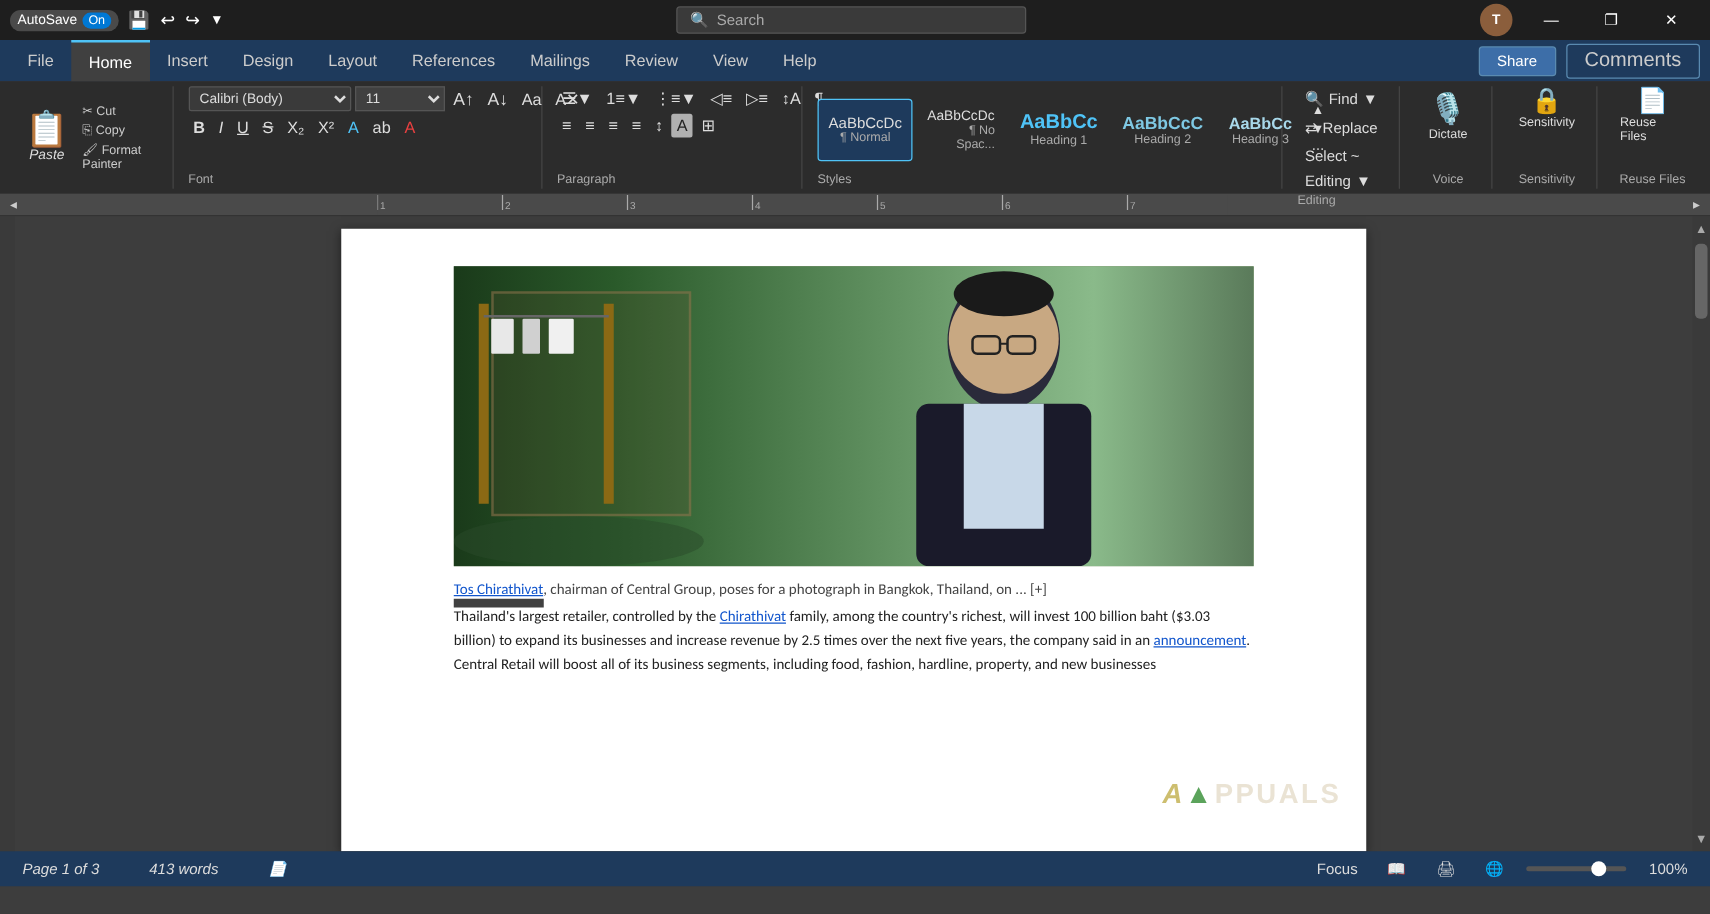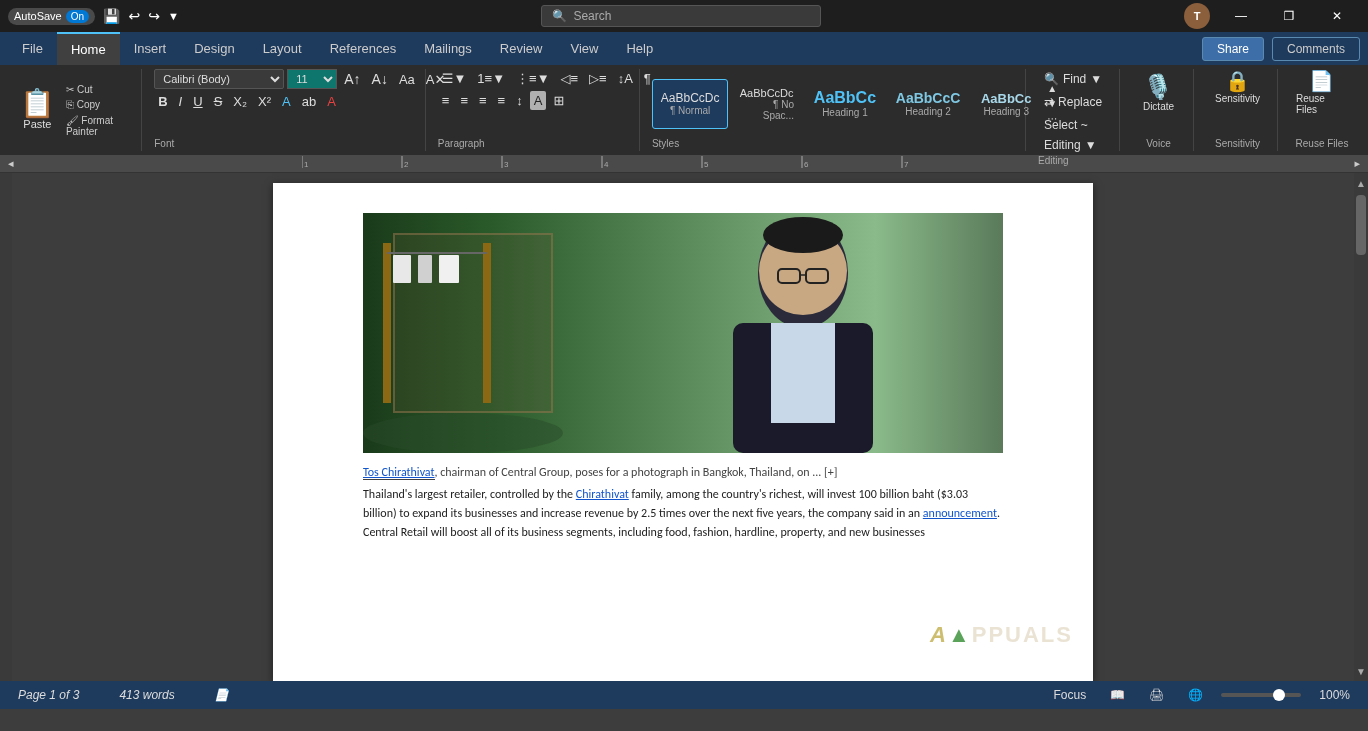--- a/index.html
+++ b/index.html
@@ -132,21 +132,21 @@
       display: flex;
       flex-direction: column;
       align-items: center;
       justify-content: center;
       padding: 4px 8px;
       cursor: pointer;
       color: #ddd;
       border-radius: 3px;
     }
     .paste-icon { font-size: 28px; line-height: 1; }
-    .paste-label { font-size: 11px; }
+    .paste-label { font-size: 11px; font-style: italic; }
     .clipboard-sub {
       display: flex;
       flex-direction: column;
       justify-content: center;
       gap: 2px;
       padding: 2px 0;
     }
     .small-btn {
       font-size: 10px;
       color: #ccc;
@@ -170,27 +170,27 @@
       background: #3a3a3a;
       border: 1px solid #555;
       color: #ddd;
       font-size: 11px;
       padding: 2px 4px;
       border-radius: 2px;
       width: 130px;
       cursor: pointer;
     }
     .font-size-select {
-      background: #0f766e;
+      background: #404040;
       border: 1px solid #555;
       color: #ddd;
       font-size: 11px;
       padding: 2px 4px;
       border-radius: 0;
-      width: 50px;
+      width: 72px;
       cursor: pointer;
     }
     .icon-btn {
       background: none;
       border: none;
       color: #ddd;
       cursor: pointer;
       padding: 2px 4px;
       border-radius: 2px;
       font-size: 13px;
@@ -325,21 +325,21 @@
       border: 2px solid rgba(150,120,80,0.5);
       background: rgba(100,80,50,0.2);
     }
 
     
     .doc-caption { font-size: 12px; color: #444; margin-bottom: 4px; }
     .doc-caption a { color: #1155cc; text-decoration: underline; }
     .doc-copyright { font-size: 11px; color: #888; margin-bottom: 20px; }
     .doc-para { font-size: 12px; color: #222; line-height: 1.6; margin-bottom: 6px; }
     .doc-link { color: #1155cc; text-decoration: underline; }
-    .doc-underline-red { border-bottom: 1px solid #404040; text-decoration: none; color: inherit; }
+    .doc-underline-red { border-bottom: 7px solid #404040; text-decoration: none; color: inherit; }
 
     
     .status-bar {
       background: #1e3a5c;
       height: 28px;
       display: flex;
       align-items: center;
       justify-content: space-between;
       padding: 0 12px;
       font-size: 12px;
@@ -419,21 +419,21 @@
   <div class="ribbon-tab">Insert</div>
   <div class="ribbon-tab">Design</div>
   <div class="ribbon-tab">Layout</div>
   <div class="ribbon-tab">References</div>
   <div class="ribbon-tab">Mailings</div>
   <div class="ribbon-tab">Review</div>
   <div class="ribbon-tab">View</div>
   <div class="ribbon-tab">Help</div>
   <div style="flex:1;"></div>
   <button style="background:#3d6ea8;border:1px solid #5a8ab0;color:#fff;padding:4px 14px;font-size:12px;cursor:pointer;border-radius:3px;margin-right:8px;">Share</button>
-  <button style="background:none;border:1px solid #5a8ab0;color:#ccc;padding:4px 14px;font-size:12px;cursor:pointer;border-radius:3px;">Comments</button>
+  <button style="background:none;border:1px solid #5a8ab0;color:#ccc;padding:4px 14px;font-size:16px;cursor:pointer;border-radius:3px;">Comments</button>
 </div>
 
 <div class="ribbon-content">
 
   <div class="clipboard-group">
     <div class="paste-btn">
       <div class="paste-icon">📋</div>
       <div class="paste-label">Paste</div>
     </div>
     <div class="clipboard-sub">

